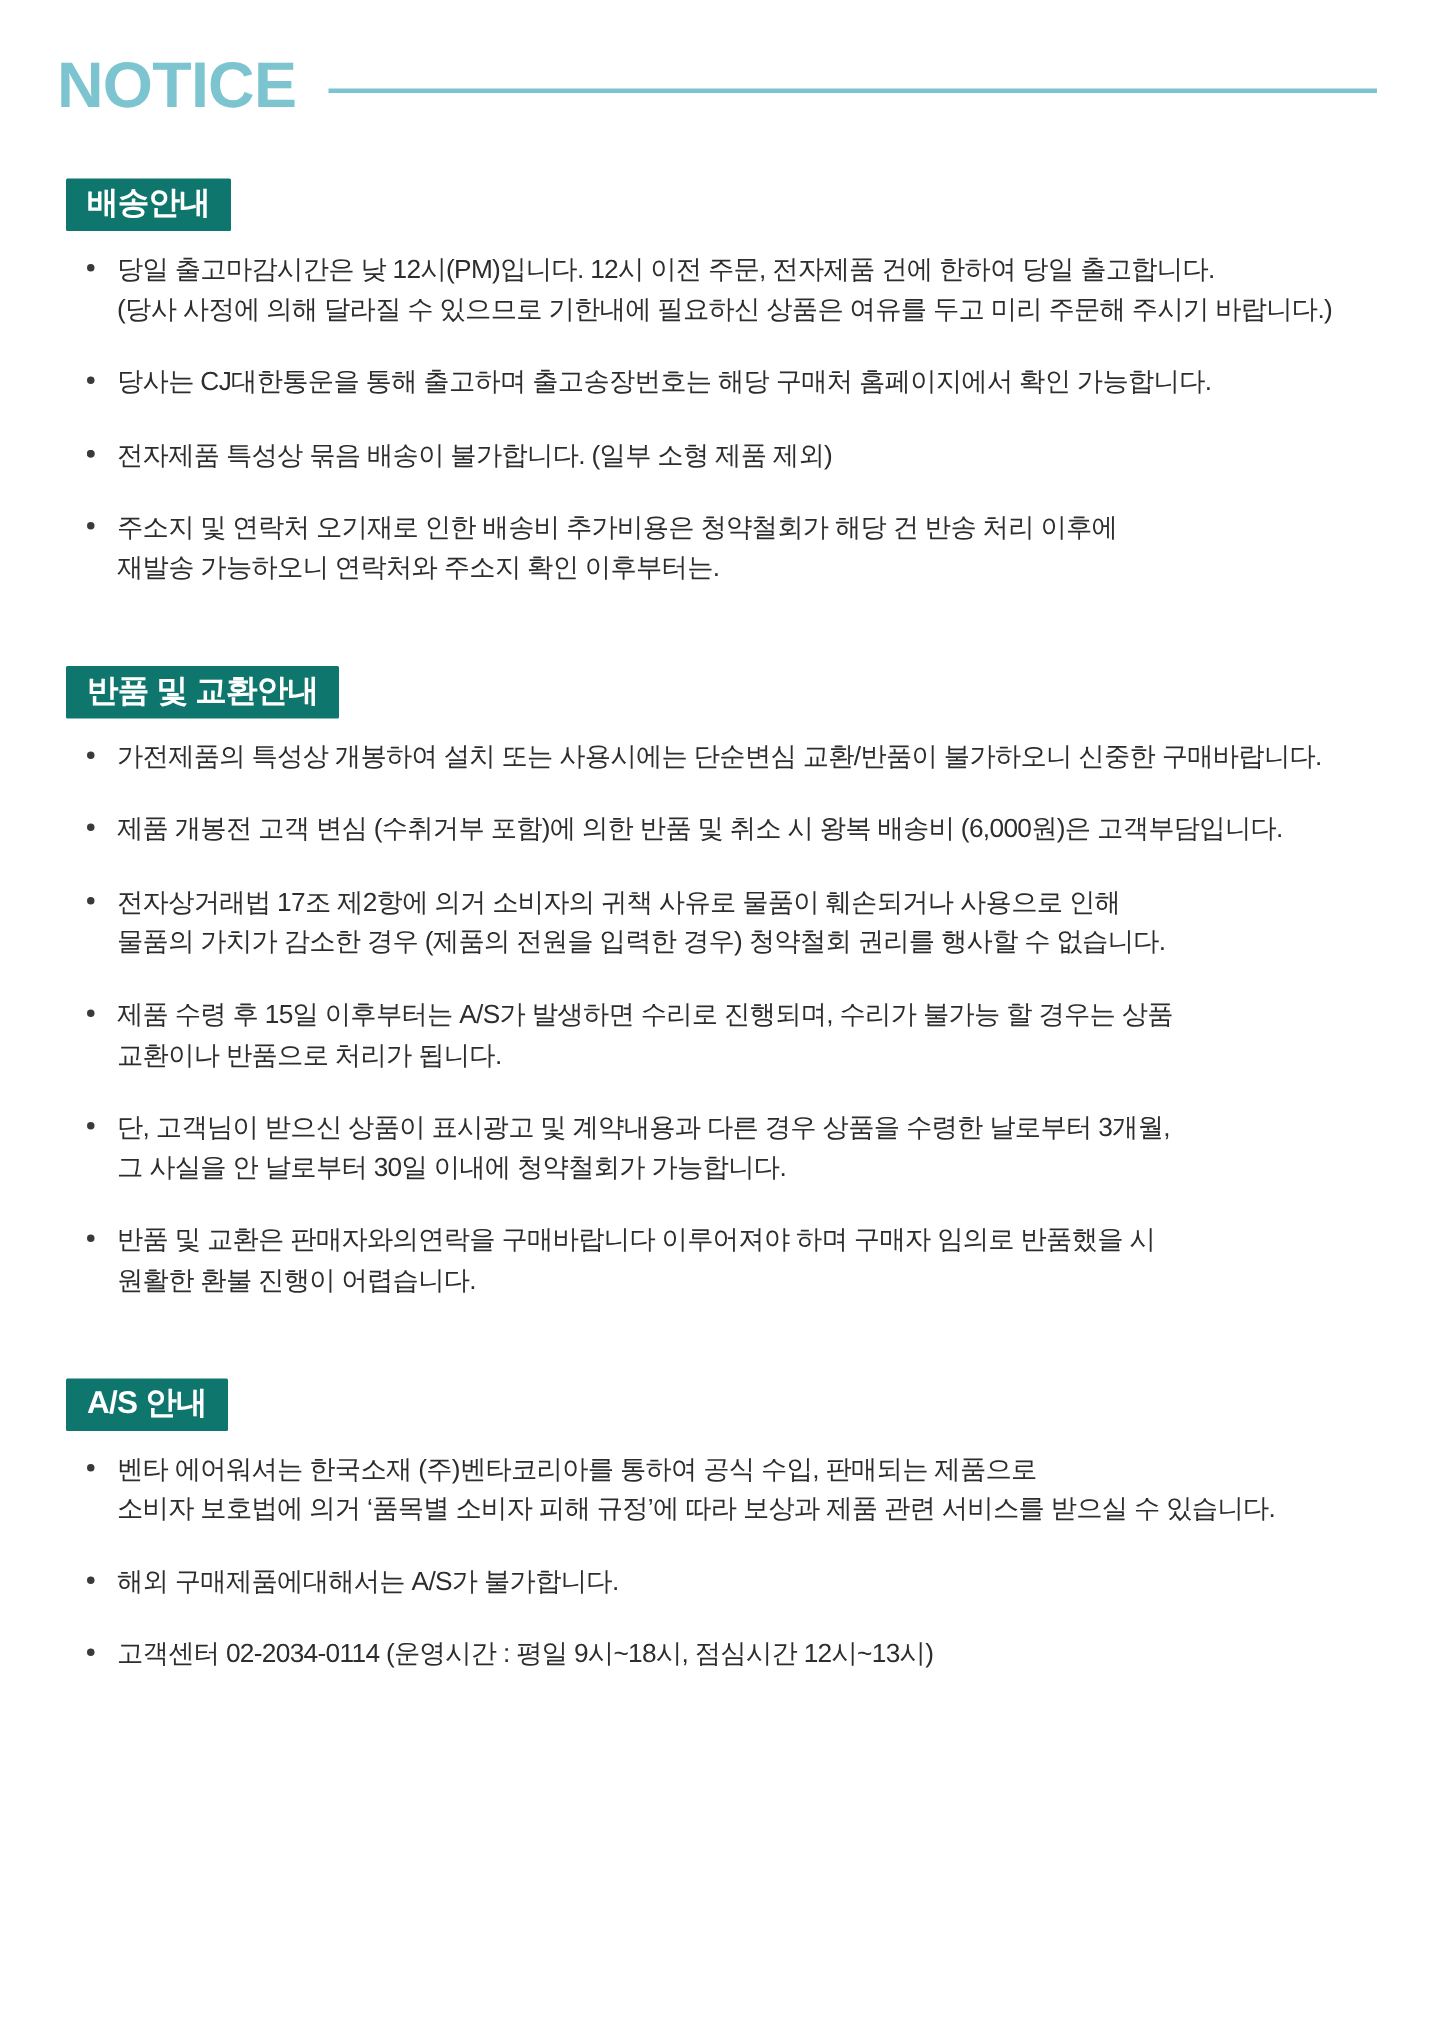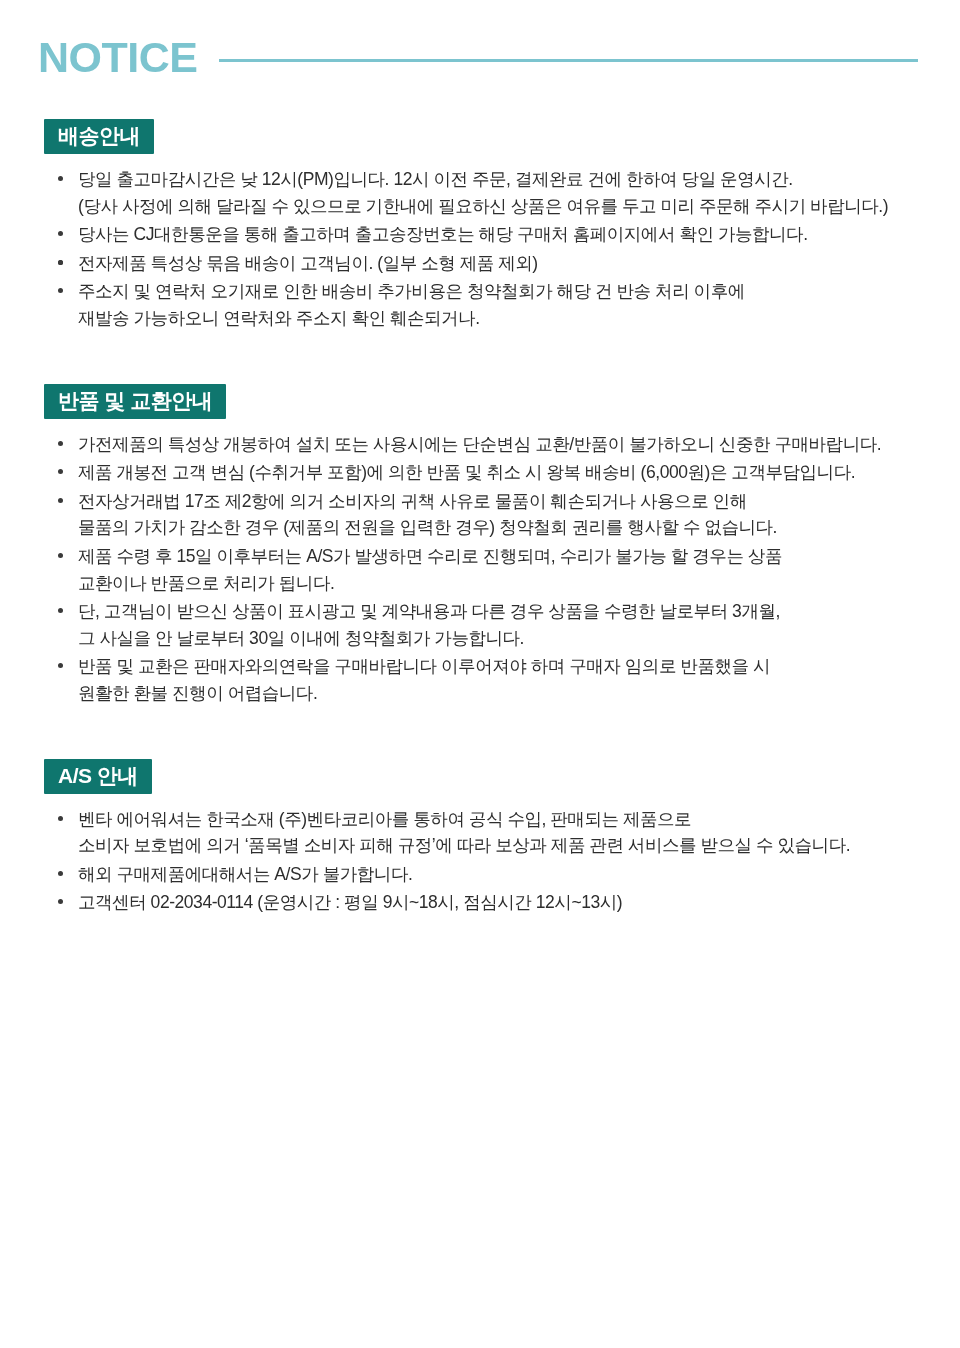--- a/index.html
+++ b/index.html
@@ -72,21 +72,21 @@
 
   
   ul.bullets {
     list-style: none;
     margin: 0;
     padding: 0 0 0 14px;
   }
   ul.bullets li {
     position: relative;
     padding-left: 26px;
-    margin-top: 2px;
+    margin-top: 22px;
     font-size: 17.5px;
     line-height: 1.52;
     letter-spacing: -0.45px;
     color: #2d2d2d;
   }
   ul.bullets li:first-child {
     margin-top: 8px;
   }
   ul.bullets li .dot {
     position: absolute;
@@ -109,25 +109,25 @@
 
   <div class="header">
     <div class="header-title">NOTICE</div>
     <div class="header-rule"></div>
   </div>
 
   <div id="sections-root">
       <div class="section">
         <div class="badge-wrap"><span class="section-badge">배송안내</span></div>
         <ul class="bullets">
-          <li><span class="dot"></span><span class="">당일 출고마감시간은 낮 12시(PM)입니다. 12시 이전 주문, 결제완료 건에 한하여 당일 운영시간.</span><span class="line2">(당사 사정에 의해 달라질 수 있으므로 기한내에 필요하신 상품은 여유를 두고 미리 주문해 주시기 바랍니다.)</span></li>
+          <li><span class="dot"></span><span class="">당일 출고마감시간은 낮 12시(PM)입니다. 12시 이전 주문, 전자제품 건에 한하여 당일 출고합니다.</span><span class="line2">(당사 사정에 의해 달라질 수 있으므로 기한내에 필요하신 상품은 여유를 두고 미리 주문해 주시기 바랍니다.)</span></li>
           <li><span class="dot"></span><span class="">당사는 CJ대한통운을 통해 출고하며 출고송장번호는 해당 구매처 홈페이지에서 확인 가능합니다.</span></li>
           <li><span class="dot"></span></li>
-          <li><span class="dot"></span><span class="">전자제품 특성상 묶음 배송이 고객님이. (일부 소형 제품 제외)</span></li>
-          <li><span class="dot"></span><span class="">주소지 및 연락처 오기재로 인한 배송비 추가비용은 청약철회가 해당 건 반송 처리 이후에</span><span class="line2">재발송 가능하오니 연락처와 주소지 확인 훼손되거나.</span></li>
+          <li><span class="dot"></span><span class="">전자제품 특성상 묶음 배송이 불가합니다. (일부 소형 제품 제외)</span></li>
+          <li><span class="dot"></span><span class="">주소지 및 연락처 오기재로 인한 배송비 추가비용은 청약철회가 해당 건 반송 처리 이후에</span><span class="line2">재발송 가능하오니 연락처와 주소지 확인 이후부터는.</span></li>
         </ul>
       </div>
       <div class="section">
         <div class="badge-wrap"><span class="section-badge">반품 및 교환안내</span></div>
         <ul class="bullets">
           <li><span class="dot"></span><span class="">가전제품의 특성상 개봉하여 설치 또는 사용시에는 단순변심 교환/반품이 불가하오니 신중한 구매바랍니다.</span></li>
           <li><span class="dot"></span><span class="">제품 개봉전 고객 변심 (수취거부 포함)에 의한 반품 및 취소 시 왕복 배송비 (6,000원)은 고객부담입니다.</span></li>
           <li><span class="dot"></span><span class="">전자상거래법 17조 제2항에 의거 소비자의 귀책 사유로 물품이 훼손되거나 사용으로 인해</span><span class="line2">물품의 가치가 감소한 경우 (제품의 전원을 입력한 경우) 청약철회 권리를 행사할 수 없습니다.</span></li>
           <li><span class="dot"></span><span class="">제품 수령 후 15일 이후부터는 A/S가 발생하면 수리로 진행되며, 수리가 불가능 할 경우는 상품</span><span class="line2">교환이나 반품으로 처리가 됩니다.</span></li>
           <li><span class="dot"></span><span class="">단, 고객님이 받으신 상품이 표시광고 및 계약내용과 다른 경우 상품을 수령한 날로부터 3개월,</span><span class="line2">그 사실을 안 날로부터 30일 이내에 청약철회가 가능합니다.</span></li>

